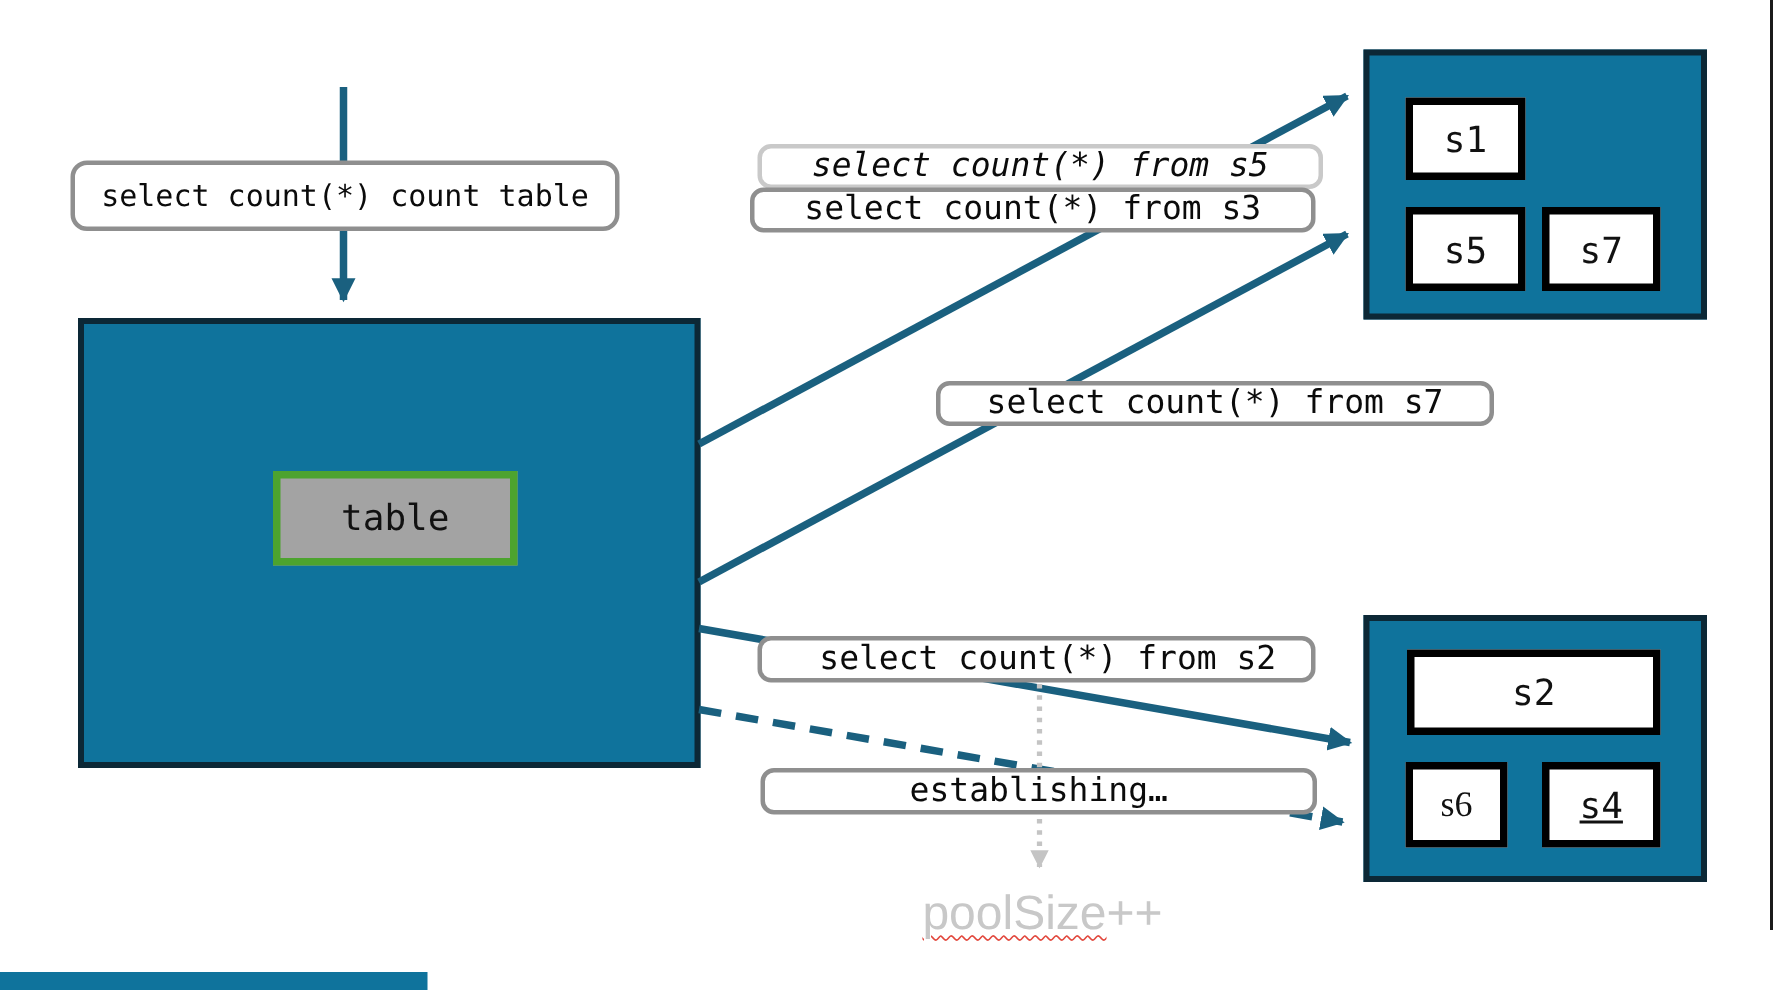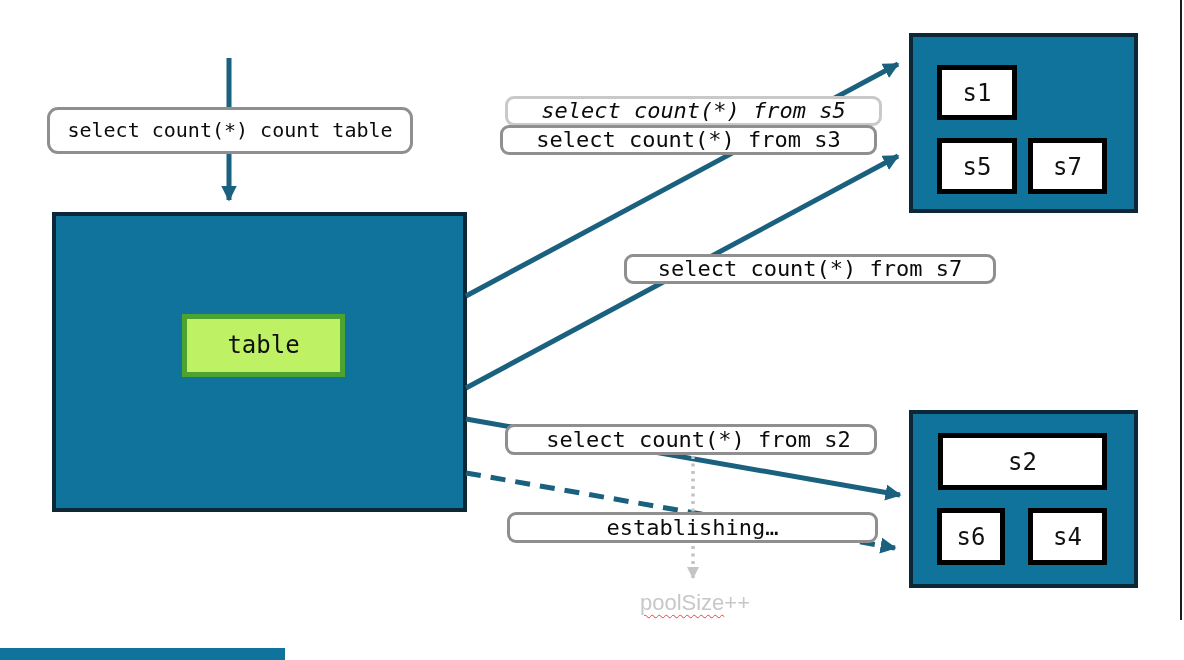--- a/index.html
+++ b/index.html
@@ -20,21 +20,21 @@
   
   #arrows { left: 0; top: 0; width: 1184px; height: 660px; z-index: 2; pointer-events: none; }
 
   
   .tablebox {
     left: 52px; top: 212px; width: 415px; height: 300px;
     background: #0F739C; border: 4px solid #0C2836; z-index: 1;
   }
   .table-inner {
     left: 126px; top: 98px; width: 163px; height: 63px;
-    background: #bef264; border: 5px solid #4DA32F;
+    background: #a3a3a3; border: 5px solid #4DA32F;
     font-size: 24px; line-height: 53px; text-align: center; color: #111;
   }
 
   
   .qlabel {
     background: #ffffff; border: 3px solid #8F8F8F; border-radius: 9px;
     text-align: center; color: #0b0b0b; z-index: 3;
     white-space: nowrap;
   }
   .qlabel.big { left: 47px; top: 107px; width: 366px; height: 47px; font-size: 20px; line-height: 41px; border-radius: 11px; }
@@ -51,29 +51,29 @@
   .sg-bottom { left: 909px; top: 410px; width: 229px; height: 178px; }
   .shard {
     position: absolute; background: #ffffff; border: 5px solid #000000;
     text-align: center; color: #111; font-size: 24px;
   }
   .sh-s1 { left: 24px;  top: 28px;  width: 80px;  height: 55px; line-height: 47px; }
   .sh-s3 { left: 115px; top: 28px;  width: 79px;  height: 55px; line-height: 47px; }
   .sh-s5 { left: 24px;  top: 101px; width: 80px;  height: 56px; line-height: 48px; }
   .sh-s7 { left: 115px; top: 101px; width: 79px;  height: 56px; line-height: 48px; }
   .sh-s2 { left: 25px;  top: 19px;  width: 169px; height: 57px; line-height: 49px; }
-  .sh-s6 { left: 24px;  top: 94px;  width: 68px;  height: 57px; line-height: 49px; }
-  .sh-s4 { left: 115px; top: 94px;  width: 79px;  height: 57px; line-height: 49px; }
+  .sh-s6 { left: 24px;  top: 94px;  width: 68px;  height: 57px; line-height: 49px; font-family: Liberation Serif, serif; }
+  .sh-s4 { left: 115px; top: 94px;  width: 79px;  height: 57px; line-height: 49px; text-decoration: underline; }
 
   
   .poolsize {
     left: 600px; top: 590px; width: 190px; height: 34px;
     text-align: center; z-index: 3;
     font-family: "Liberation Sans", sans-serif;
-    font-size: 22px; color: #C8C8C8;
+    font-size: 32px; color: #C8C8C8;
   }
   .poolsize .squiggle {
     text-decoration: underline wavy #E2473C 1px;
     text-underline-offset: 4px;
   }
 </style>
 </head>
 <body>
 
 <div id="canvas">

